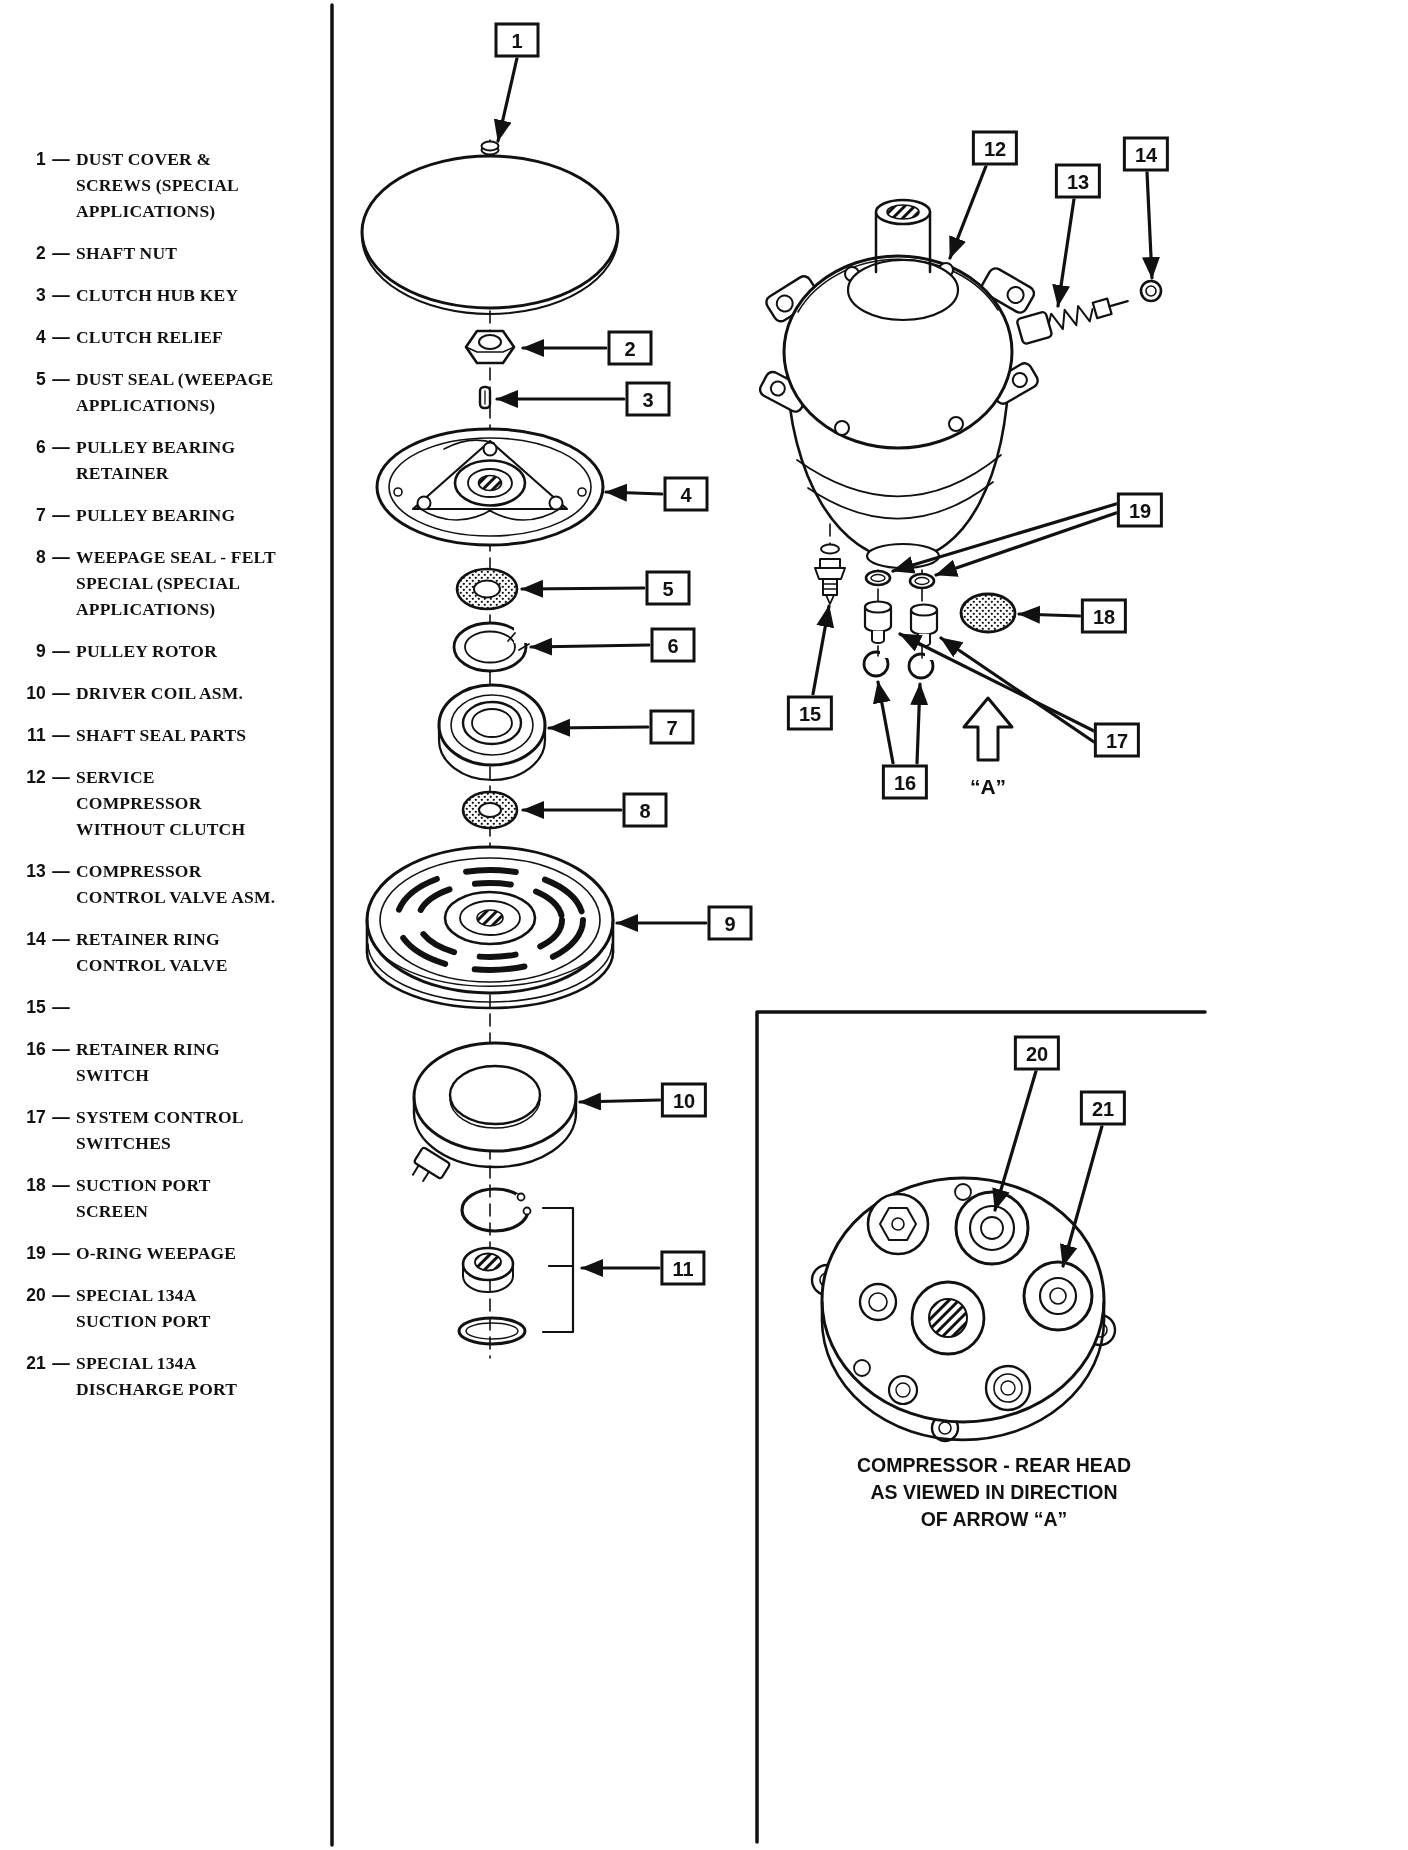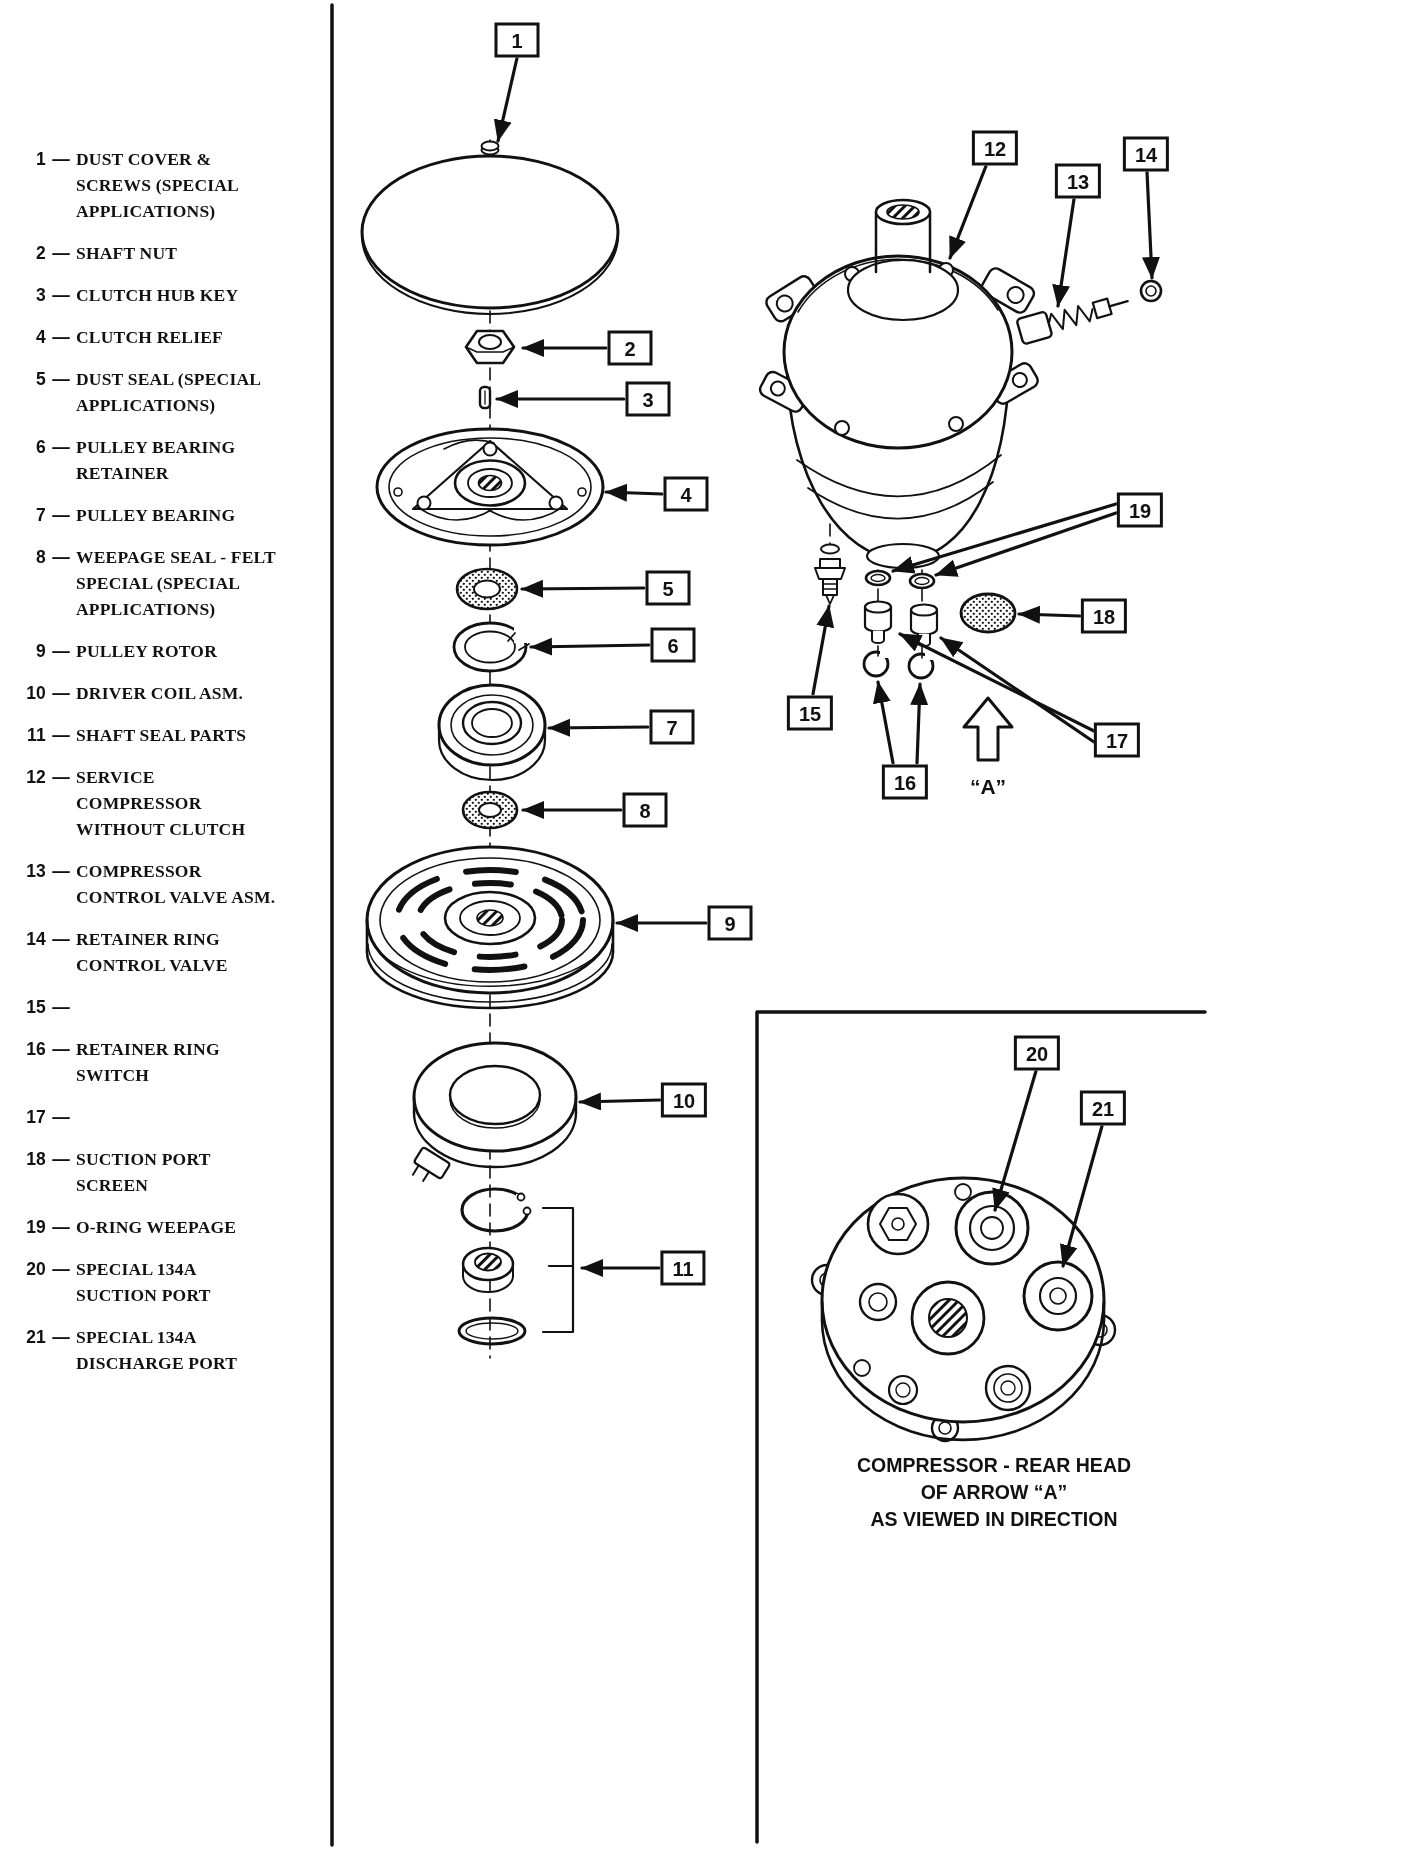--- a/index.html
+++ b/index.html
@@ -353,21 +353,21 @@
 
       <div class="part-row">
         <span class="part-num">4</span>
         <span class="part-dash">—</span>
         <span class="part-label">CLUTCH RELIEF</span>
       </div>
 
       <div class="part-row">
         <span class="part-num">5</span>
         <span class="part-dash">—</span>
-        <span class="part-label">DUST SEAL (SPECIAL
+        <span class="part-label">DUST SEAL (WEEPAGE
 APPLICATIONS)</span>
       </div>
 
       <div class="part-row">
         <span class="part-num">6</span>
         <span class="part-dash">—</span>
         <span class="part-label">PULLEY BEARING
 RETAINER</span>
       </div>
 
@@ -433,20 +433,22 @@
       <div class="part-row">
         <span class="part-num">16</span>
         <span class="part-dash">—</span>
         <span class="part-label">RETAINER RING
 SWITCH</span>
       </div>
 
       <div class="part-row">
         <span class="part-num">17</span>
         <span class="part-dash">—</span>
+        <span class="part-label">SYSTEM CONTROL
+SWITCHES</span>
       </div>
 
       <div class="part-row">
         <span class="part-num">18</span>
         <span class="part-dash">—</span>
         <span class="part-label">SUCTION PORT
 SCREEN</span>
       </div>
 
       <div class="part-row">
@@ -531,17 +533,17 @@
       <span>20</span>
     </div>
   <div class="callout" style="left:1103px;top:1108px">
       <span>21</span>
     </div>
 
   <div class="arrow-a-label" style="left:988px;top:787px">“A”</div>
 
   <div class="inset-caption">
     <div>COMPRESSOR - REAR HEAD</div>
+    <div>AS VIEWED IN DIRECTION</div>
     <div>OF ARROW “A”</div>
-    <div>AS VIEWED IN DIRECTION</div>
   </div>
 
 </div>
 
 </body></html>

